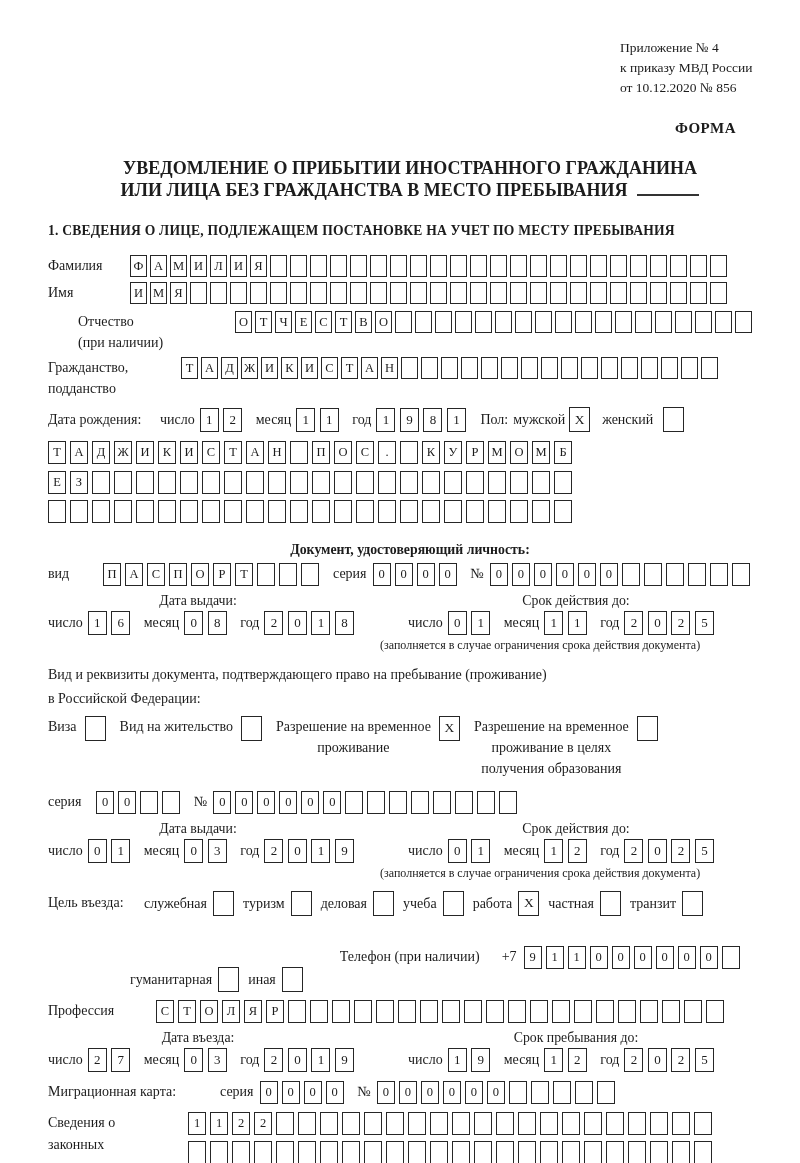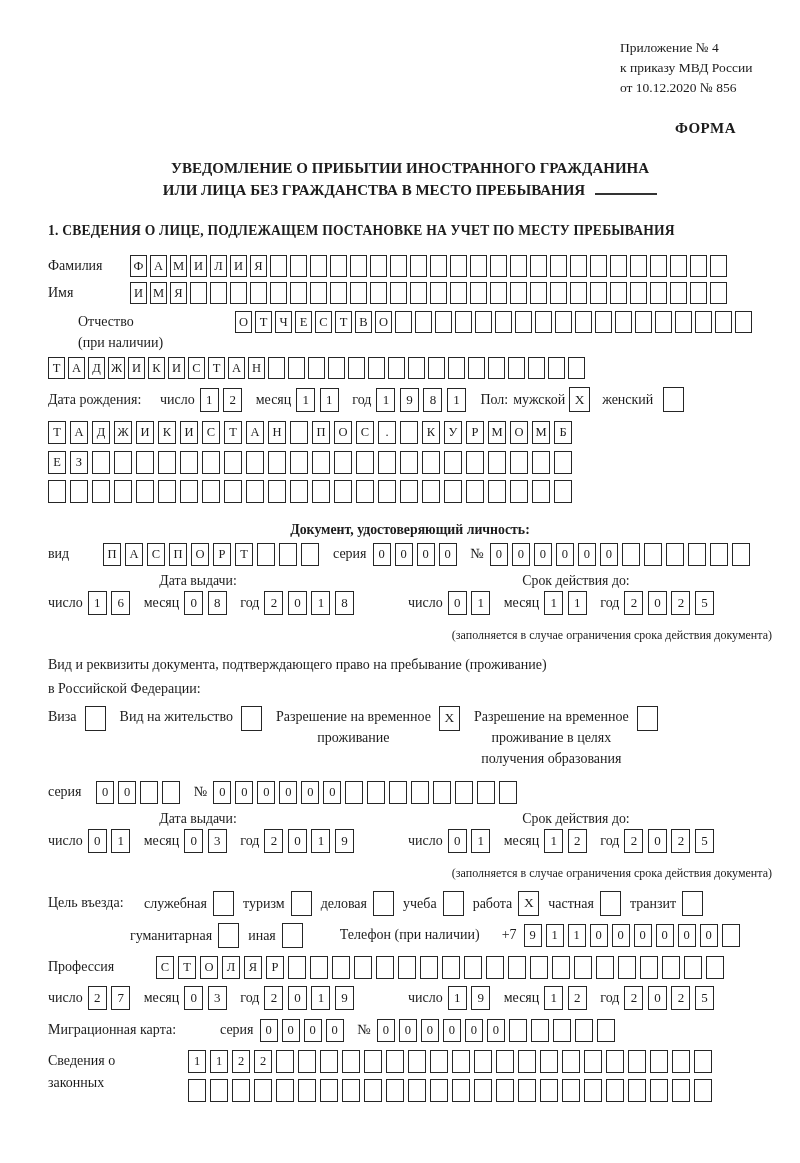--- a/index.html
+++ b/index.html
@@ -6,21 +6,21 @@
   .page{
     width:800px;height:1163px;margin:0 auto;background:#ffffff;color:#1c1c1c;
     font-family:"Liberation Serif","DejaVu Serif",serif;font-size:14px;
     box-sizing:border-box;padding:38px 28px 20px 48px;overflow:hidden;position:relative;
   }
   
   .ref-block{margin-left:572px;line-height:20px;font-size:13.5px;}
   .ref-sub{margin-top:5px;font-size:12.5px;line-height:18px;}
   .forma{margin-top:22px;text-align:right;padding-right:36px;font-weight:bold;font-size:15px;letter-spacing:.5px;}
   
-  .title{margin-top:20px;text-align:center;font-weight:bold;font-size:15px;line-height:22px;}
+  .title{margin-top:20px;text-align:center;font-weight:bold;font-size:18px;line-height:22px;}
   .uline{display:inline-block;width:62px;border-bottom:2px solid #333;margin-left:10px;vertical-align:baseline;}
   .sec-head{margin-top:22px;font-weight:bold;font-size:13.6px;letter-spacing:.2px;}
   
   .row{display:flex;align-items:center;margin-top:5px;flex-wrap:nowrap;}
   .lbl{flex:none;}
   .w82{width:82px;}.w157{width:157px;}.w133{width:133px;}.w55{width:55px;}.w100{width:108px;}.w170{width:172px;}
   .lbl2{line-height:21px;}
   .mid-lbl{margin:0 6px 0 10px;flex:none;}
   
   .cells{display:inline-flex;flex-wrap:nowrap;flex:none;}
@@ -41,32 +41,32 @@
   .bp-labels.w140{width:140px;}
   .bp-cells > .cells{display:flex;margin-bottom:6.5px;}
   
   .center-bold{text-align:center;font-weight:bold;font-size:13.8px;margin-top:12px;}
   
   .dates-pair{display:flex;margin-top:7px;}
   .dcol1{width:332px;flex:none;}
   .dcol2{flex:1;}
   .dhead{text-align:center;font-size:13.8px;margin-bottom:2px;}
   .dcol1 .dhead{width:300px;}
-  .dnote{font-size:12px;text-align:right;margin-top:13px;white-space:nowrap;}
+  .dnote{font-size:12px;margin-top:3px;white-space:nowrap;}
   .para{margin-top:7px;line-height:23px;}
   
   .opts{display:flex;align-items:flex-start;margin-top:6px;}
   .opt{display:flex;align-items:flex-start;margin-right:14px;}
   .opt:last-child{margin-right:0;}
   .opt-label{display:flex;flex-direction:column;align-items:center;line-height:21px;}
   .opt .checkbox{margin-left:8px;}
   .opts-inline{display:inline-flex;align-items:center;}
   .opts-inline .opt{align-items:center;margin-right:9px;}
   .opts-inline .opt .checkbox{margin-left:6px;}
-  .indent{margin-left:82px;}
+  .indent{margin-left:82px;margin-top:44px;}
   .phone-lbl{margin-left:28px;flex:none;}
   .phone-prefix{margin:0 7px 0 22px;flex:none;}
 </style>
 </head>
 <body>
 
 <div class="page">
 
   <div class="ref-block">
     <div>Приложение № 4</div>
@@ -184,20 +184,24 @@
         <span class="cell"></span>
         <span class="cell"></span>
         <span class="cell"></span>
         <span class="cell"></span>
         <span class="cell"></span>
         <span class="cell"></span>
       </span>
   </div>
 
   <div class="row" style="align-items:flex-start;margin-top:4px;">
+    <span class="lbl w133 lbl2">
+      <span style="display:block">Гражданство,</span>
+      <span style="display:block">подданство</span>
+    </span>
     <span class="cells">
         <span class="cell">Т</span>
         <span class="cell">А</span>
         <span class="cell">Д</span>
         <span class="cell">Ж</span>
         <span class="cell">И</span>
         <span class="cell">К</span>
         <span class="cell">И</span>
         <span class="cell">С</span>
         <span class="cell">Т</span>
@@ -635,20 +639,21 @@
         <span class="cell"></span>
         <span class="cell"></span>
         <span class="cell"></span>
         <span class="cell"></span>
         <span class="cell"></span>
       </span>
   </div>
 
   <div class="dates-pair">
     <div class="dcol1">
+      <div class="dhead">Дата въезда:</div>
       <div class="dgroup">
           <span class="dlabel" style="margin-left: 0px;">число</span>
           <span class="cells">
             <span class="cell">2</span>
             <span class="cell">7</span>
           </span>
           <span class="dlabel">месяц</span>
           <span class="cells">
             <span class="cell">0</span>
             <span class="cell">3</span>
@@ -656,20 +661,21 @@
           <span class="dlabel">год</span>
           <span class="cells">
             <span class="cell">2</span>
             <span class="cell">0</span>
             <span class="cell">1</span>
             <span class="cell">9</span>
           </span>
         </div>
     </div>
     <div class="dcol2">
+      <div class="dhead">Срок пребывания до:</div>
       <div class="dgroup" style="margin-left:28px;">
           <span class="dlabel" style="margin-left: 0px;">число</span>
           <span class="cells">
             <span class="cell">1</span>
             <span class="cell">9</span>
           </span>
           <span class="dlabel">месяц</span>
           <span class="cells">
             <span class="cell">1</span>
             <span class="cell">2</span>

